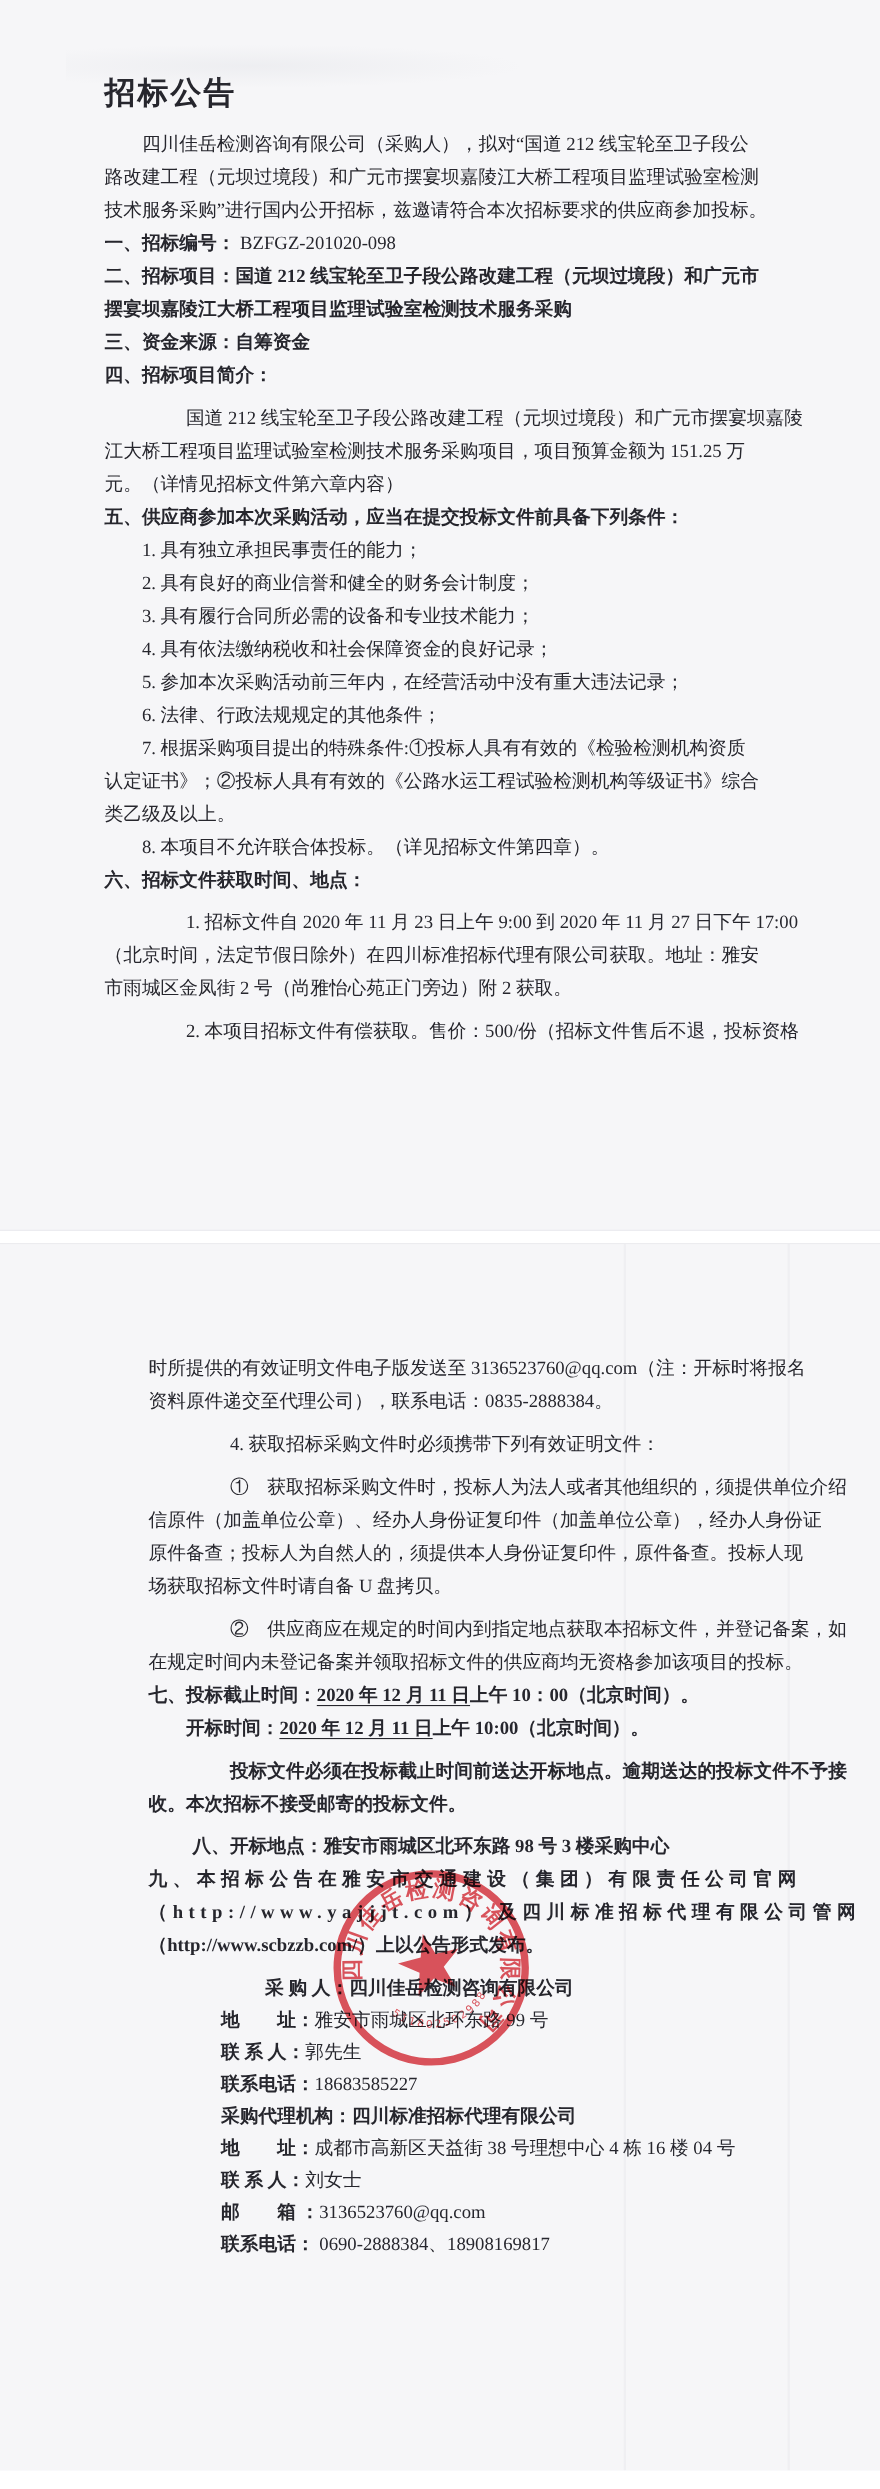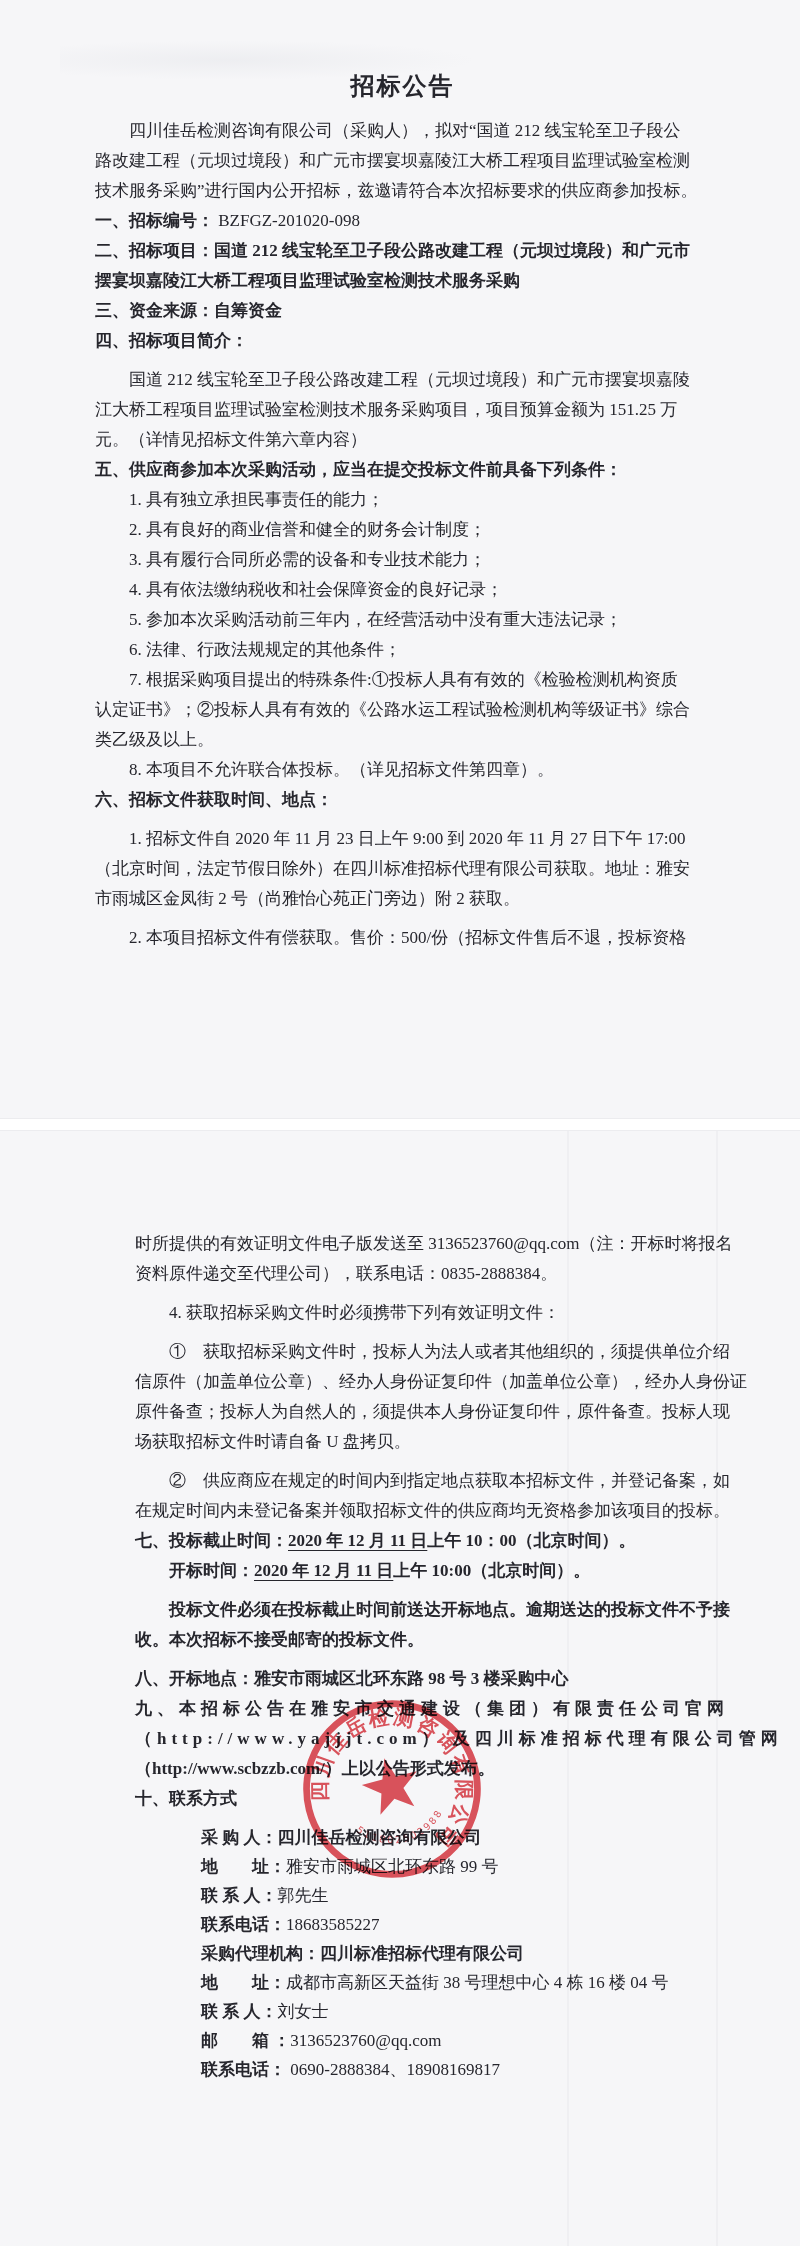--- a/index.html
+++ b/index.html
@@ -6,28 +6,28 @@
   body{
     width:800px;height:2263px;position:relative;background:#ffffff;
     font-family:"Liberation Serif","DejaVu Serif",serif;color:#26262d;
     overflow:hidden;
   }
   .page{position:absolute;left:0;width:800px;background:#f6f6f8;overflow:hidden;}
   #page1{top:0;height:1118px;border-bottom:1px solid #ececef;}
   #page2{top:1130px;height:1115px;border-top:1px solid #ececef;padding-left:40px;}
   .content{padding-left:95px;padding-right:90px;}
   .title{
-    padding-top:68px;margin-bottom:12px;text-align:center;
-    font-size:24px;line-height:36px;font-weight:700;letter-spacing:2px;
+    padding-top:68px;margin-bottom:12px;text-align:left;
+    font-size:28px;line-height:36px;font-weight:700;letter-spacing:2px;
   }
   .ln{font-size:17px;line-height:30px;white-space:nowrap;}
   .ln .b{font-weight:700;}
   .ln.b{font-weight:700;}
   .ind{text-indent:34px;}
-  .g{margin-top:9px;}
+  .g{margin-top:9px;margin-left:40px;}
   .sp{letter-spacing:5px;}
   .u{text-decoration:underline;text-underline-offset:4px;}
   .c{padding-left:66px;line-height:29px;}
   #p2c{padding-top:98px;}
   .vline{position:absolute;top:0;bottom:0;width:2px;background:rgba(150,158,170,.07);}
   .smudge{position:absolute;left:60px;top:40px;width:420px;height:40px;
     background:radial-gradient(ellipse at 40% 50%, rgba(160,166,178,.10), transparent 70%);}
   .seal{
     position:absolute;left:296px;top:562px;
     transform:rotate(-14deg);opacity:.88;mix-blend-mode:multiply;
@@ -91,21 +91,20 @@
         <div class="ln ind g"><span>②　供应商应在规定的时间内到指定地点获取本招标文件，并登记备案，如</span></div>
         <div class="ln"><span>在规定时间内未登记备案并领取招标文件的供应商均无资格参加该项目的投标。</span></div>
         <div class="ln"><span class="b">七、投标截止时间：</span><span class="b u">2020 年 12 月 11 日</span><span class="b">上午 10：00（北京时间）。</span></div>
         <div class="ln ind"><span class="b">开标时间：</span><span class="b u">2020 年 12 月 11 日</span><span class="b">上午 10:00（北京时间）。</span></div>
         <div class="ln b ind g"><span>投标文件必须在投标截止时间前送达开标地点。逾期送达的投标文件不予接</span></div>
         <div class="ln b"><span>收。本次招标不接受邮寄的投标文件。</span></div>
         <div class="ln b g"><span>八、开标地点：雅安市雨城区北环东路 98 号 3 楼采购中心</span></div>
         <div class="ln b sp"><span>九、本招标公告在雅安市交通建设（集团）有限责任公司官网</span></div>
         <div class="ln b sp"><span>（http://www.yajjjt.com） 及四川标准招标代理有限公司管网</span></div>
         <div class="ln b"><span>（http://www.scbzzb.com/）上以公告形式发布。</span></div>
-        <div class="ln b"><span>十、联系方式</span></div>
         <div class="ln c g"><span class="b">采 购 人：</span><span class="b">四川佳岳检测咨询有限公司</span></div>
         <div class="ln c"><span class="b">地　　址：</span><span>雅安市雨城区北环东路 99 号</span></div>
         <div class="ln c"><span class="b">联 系 人：</span><span>郭先生</span></div>
         <div class="ln c"><span class="b">联系电话：</span><span>18683585227</span></div>
         <div class="ln c"><span class="b">采购代理机构：</span><span class="b">四川标准招标代理有限公司</span></div>
         <div class="ln c"><span class="b">地　　址：</span><span>成都市高新区天益街 38 号理想中心 4 栋 16 楼 04 号</span></div>
         <div class="ln c"><span class="b">联 系 人：</span><span>刘女士</span></div>
         <div class="ln c"><span class="b">邮　　箱 ：</span><span>3136523760@qq.com</span></div>
         <div class="ln c"><span class="b">联系电话：</span><span> 0690-2888384、18908169817</span></div>
       </div>

